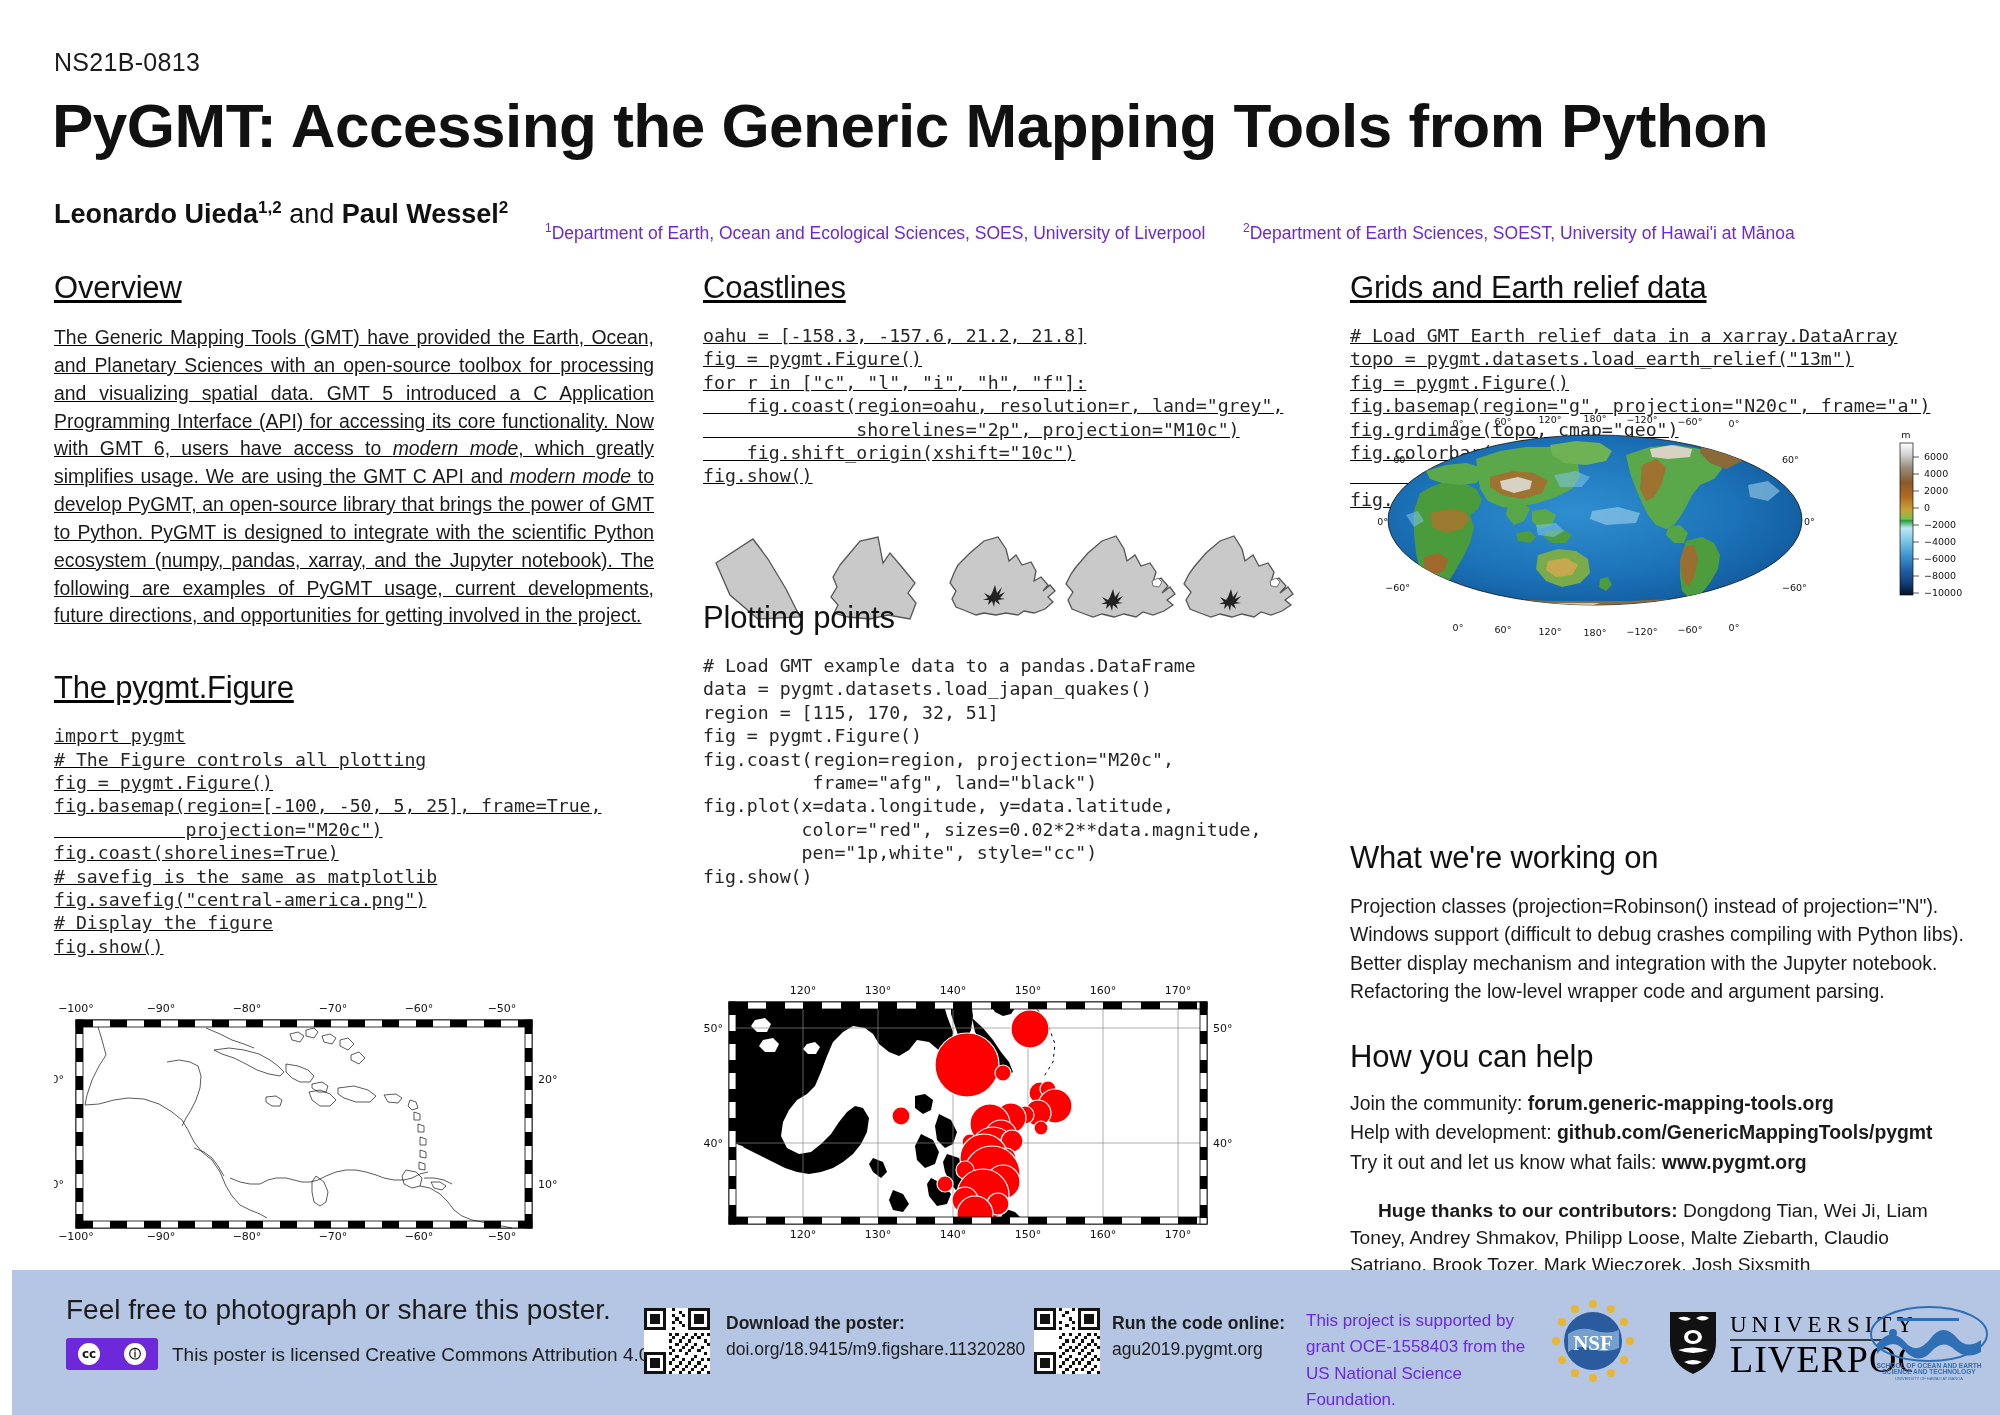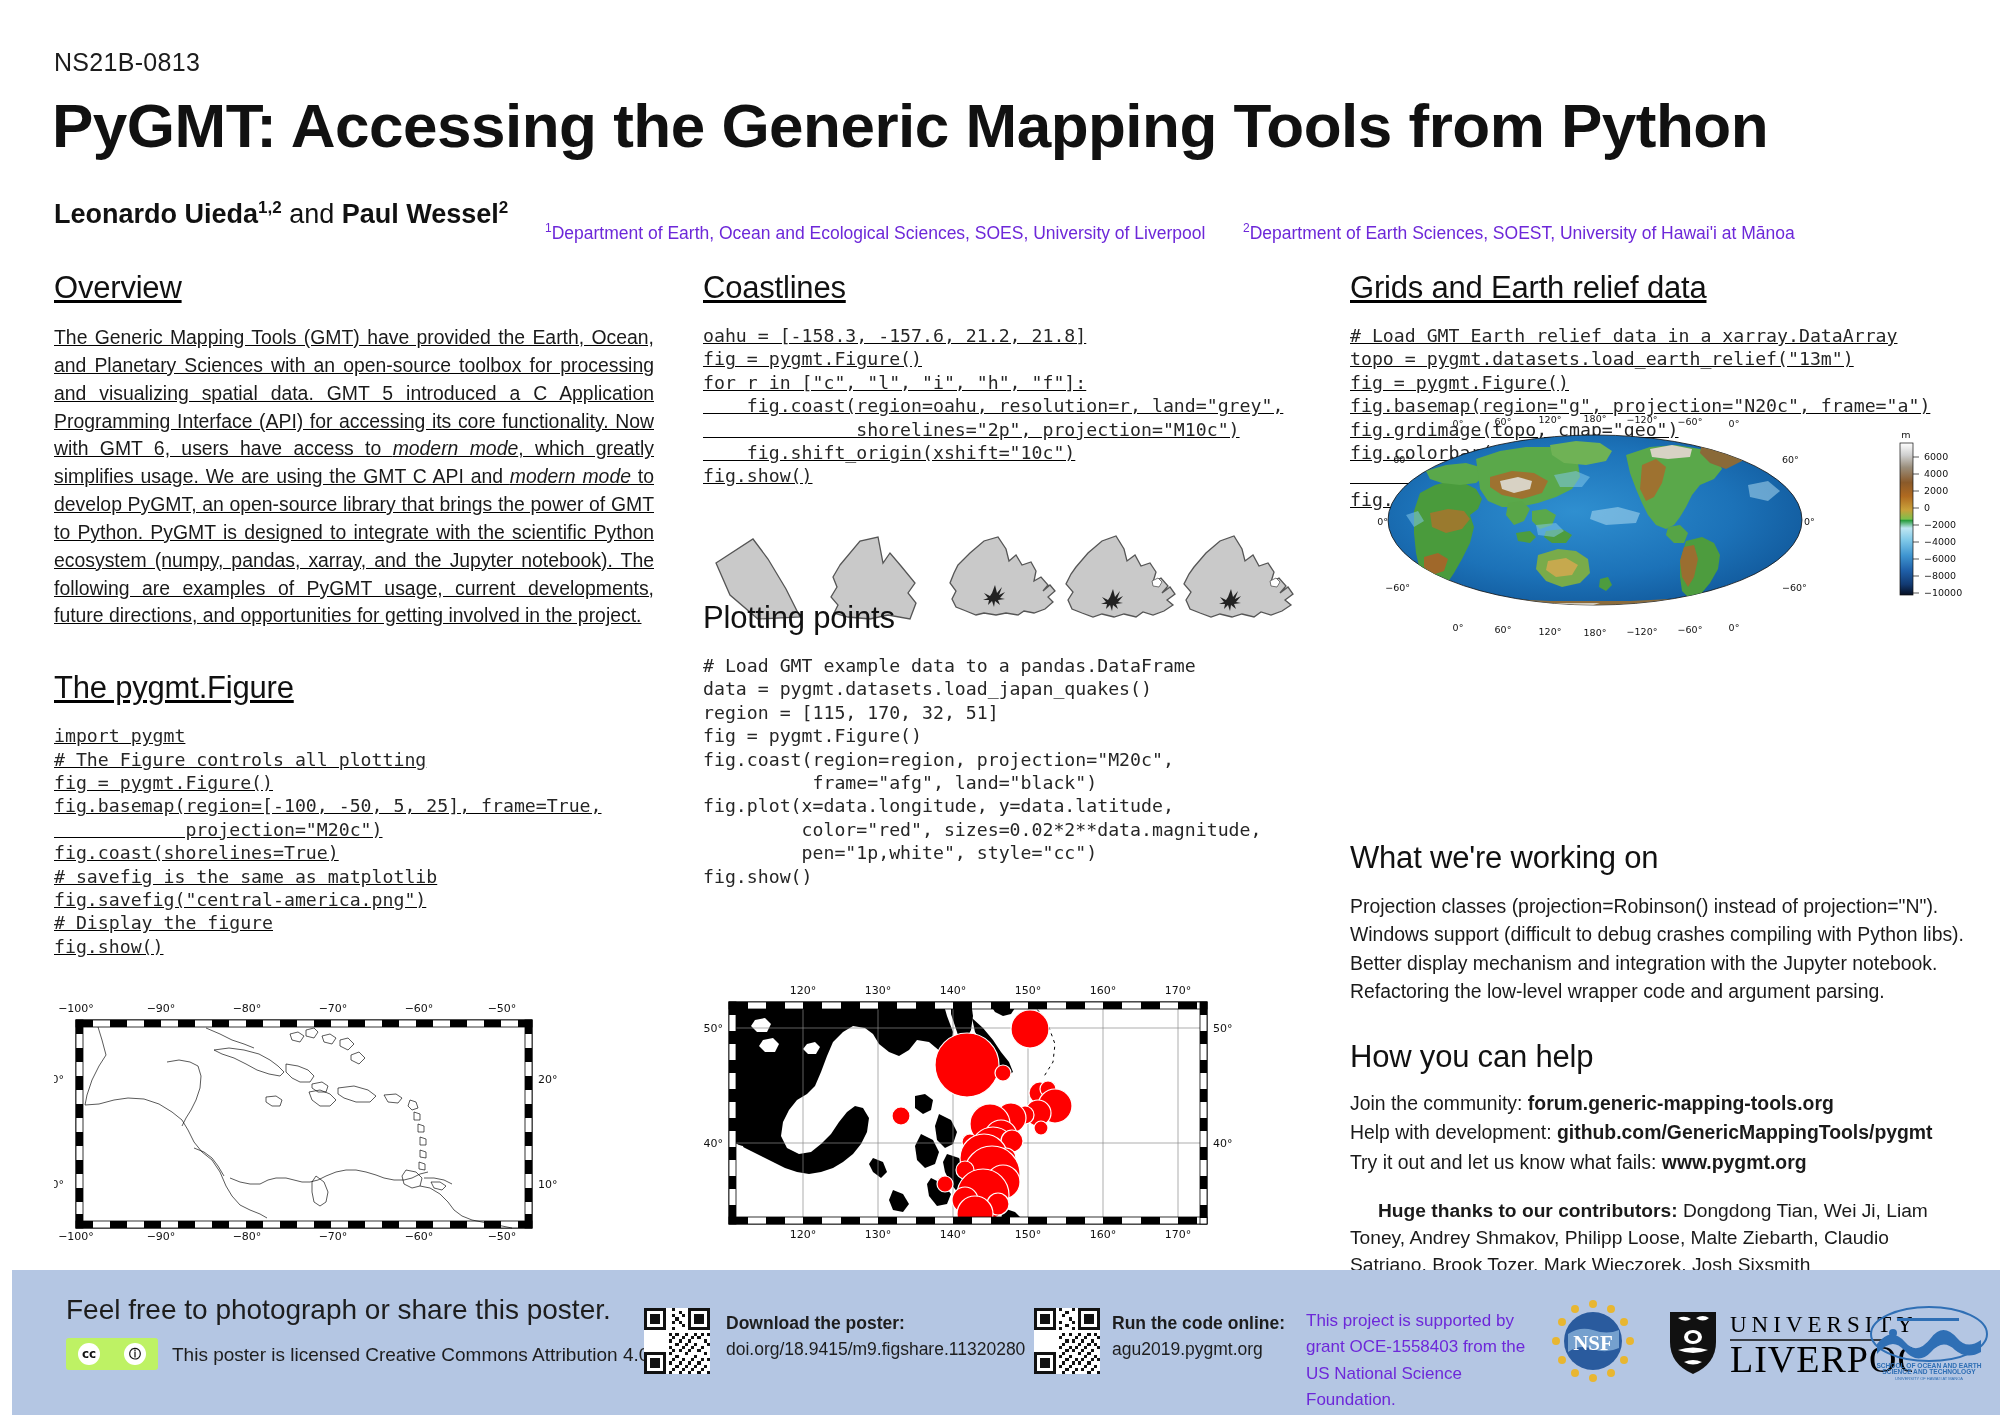--- a/index.html
+++ b/index.html
@@ -78,21 +78,21 @@
   #footer {
     position: absolute; left: 12px; bottom: 0; width: 2000px; height: 145px;
     background: #b4c6e3;
   }
   .foot-head {
     position: absolute; left: 54px; top: 24px;
     font-size: 28px; color: #1d1d1d;
   }
   .cc-badge {
     position: absolute; left: 54px; top: 68px;
-    width: 92px; height: 32px; background:#bef264; border-radius: 3px;
+    width: 92px; height: 32px; background:#6d28d9; border-radius: 3px;
     display:flex; align-items:center; justify-content:space-around;
   }
   .cc-badge .circ {
     width: 22px; height: 22px; border-radius: 50%;
     background:#fff; color:#111; font-size: 12px; font-weight:700;
     display:flex; align-items:center; justify-content:center;
     font-family: "DejaVu Sans", sans-serif;
   }
   .cc-license {
     position: absolute; left: 160px; top: 74px;

